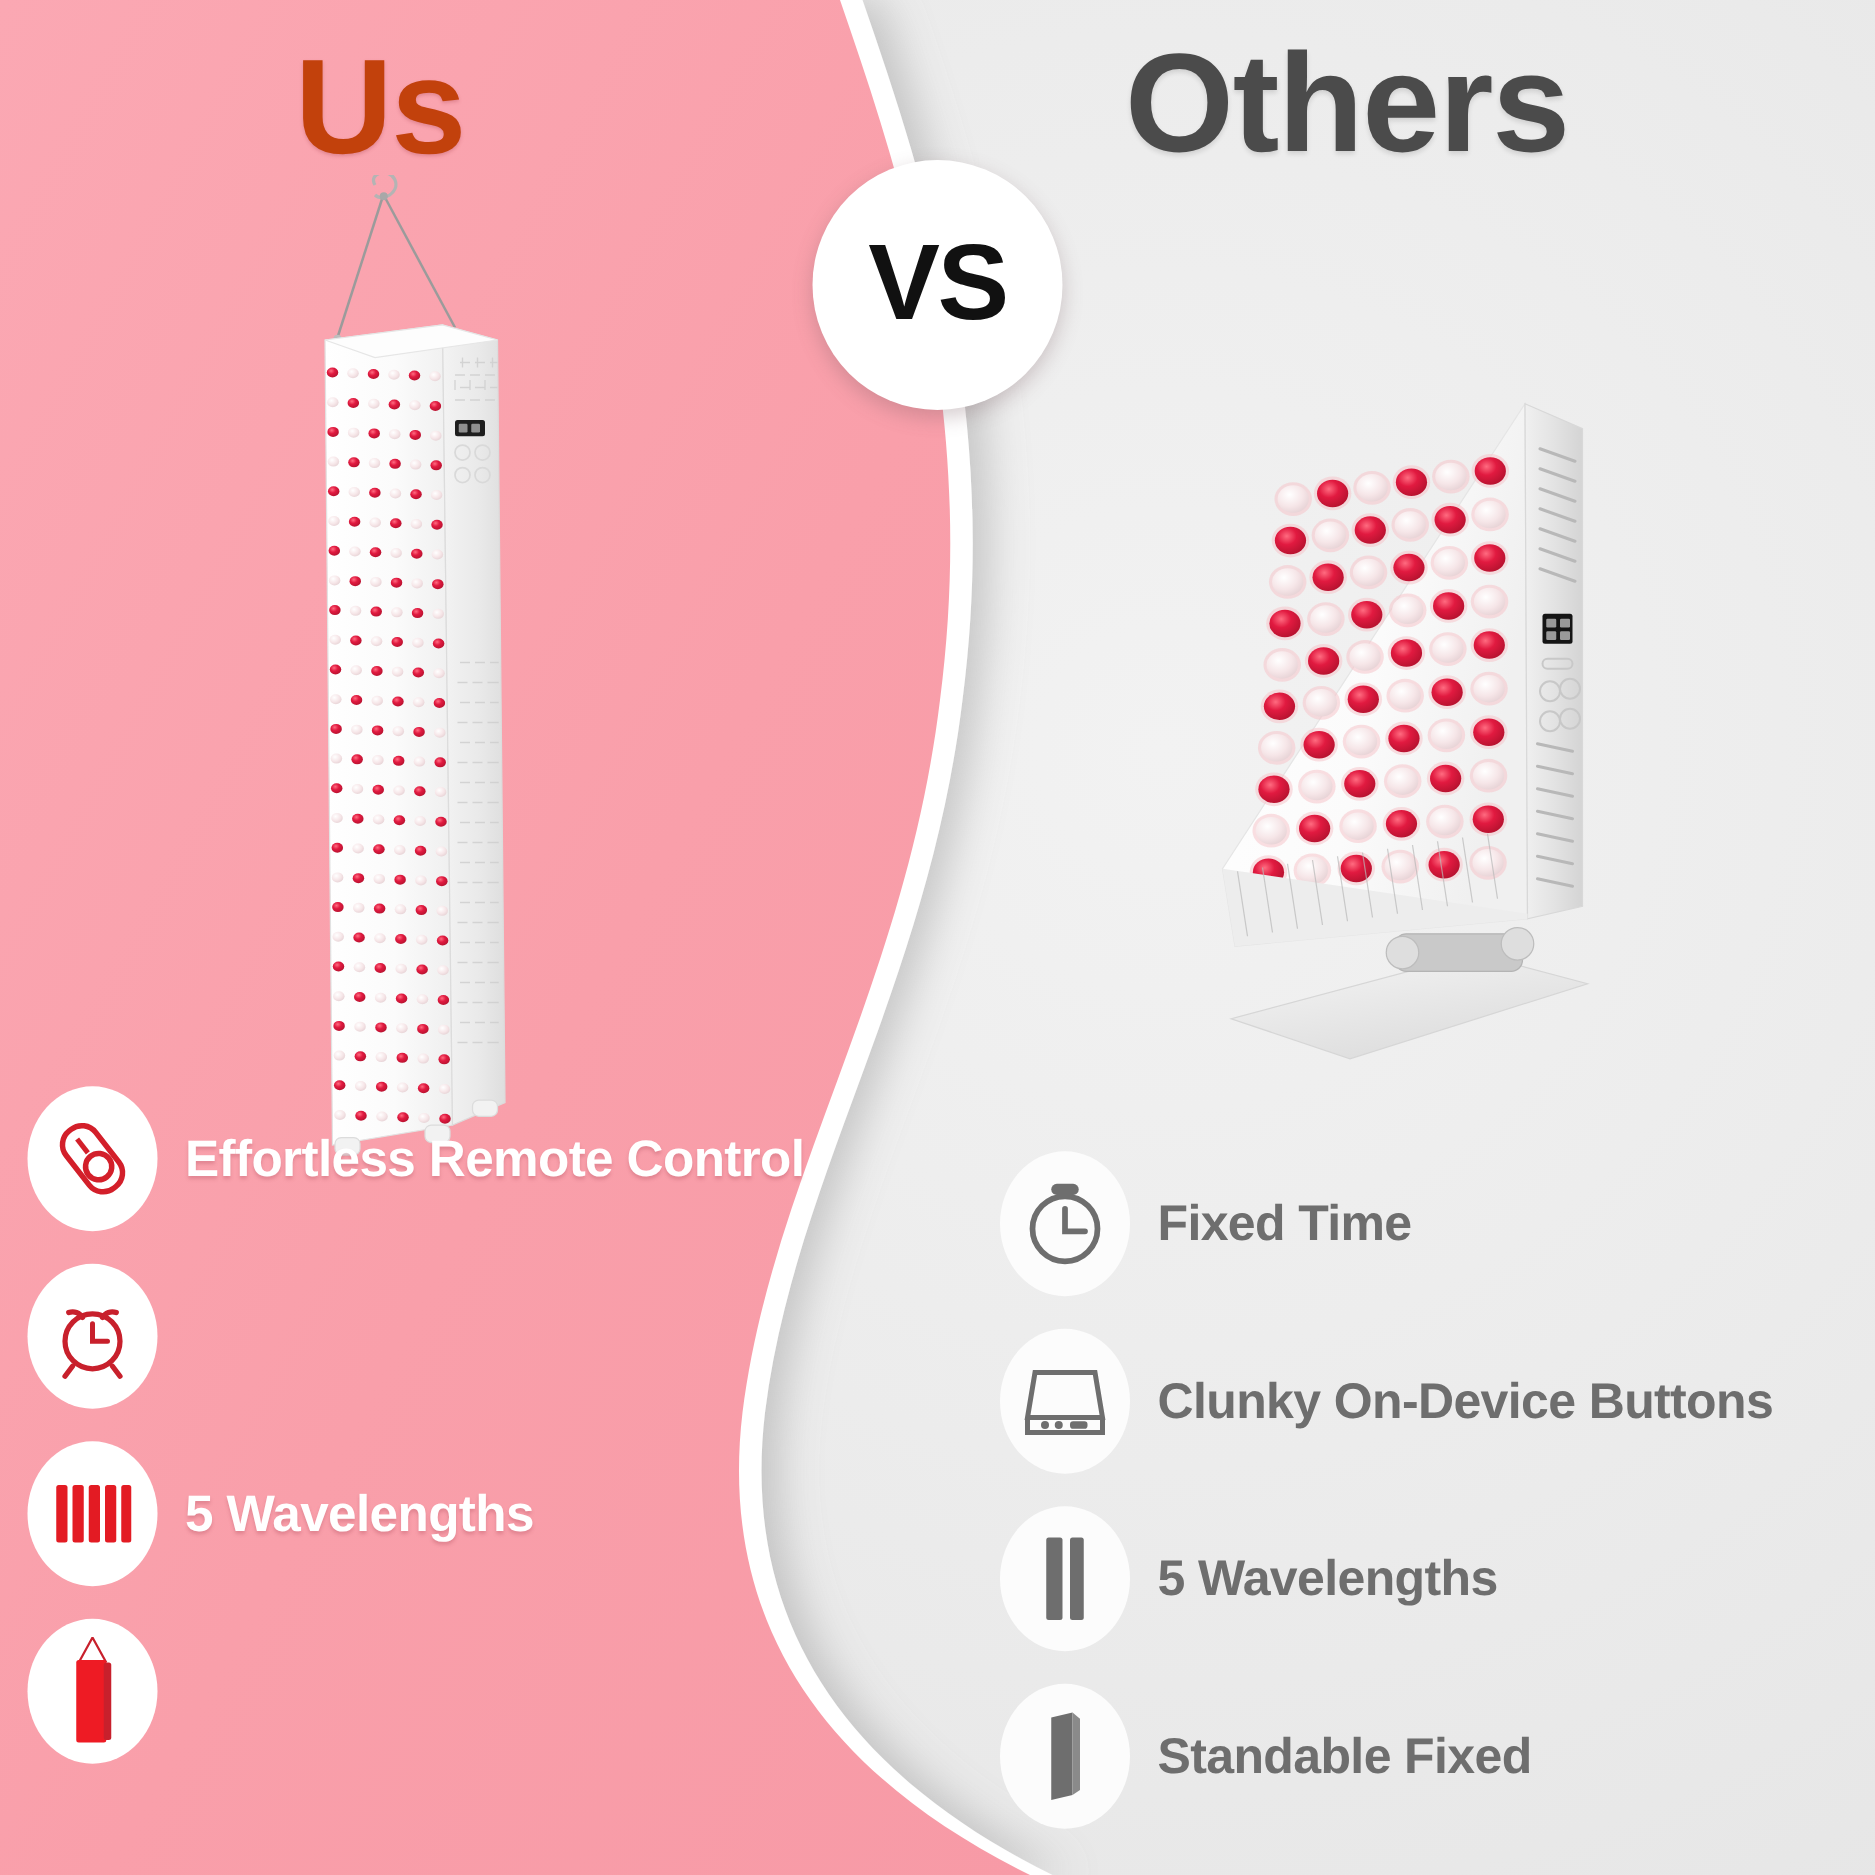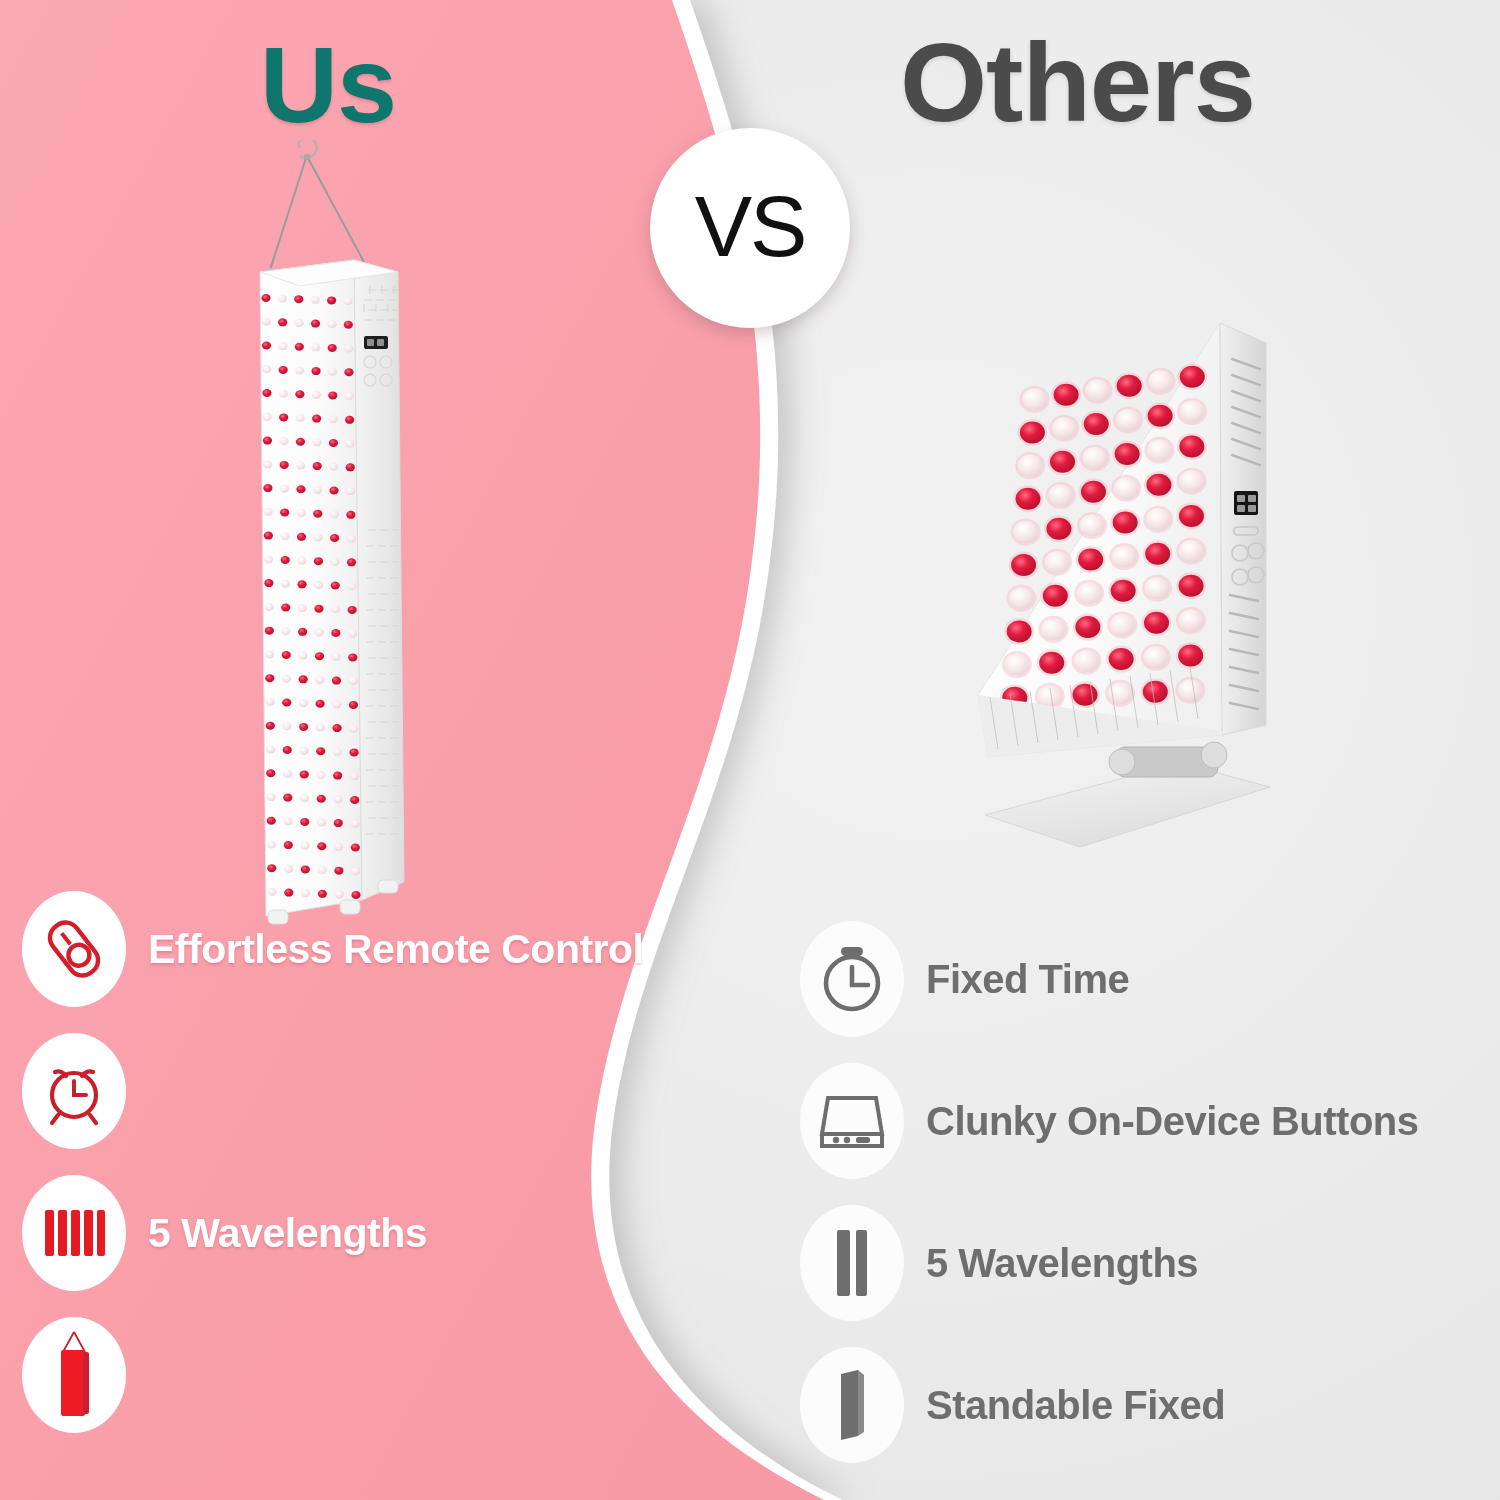--- a/index.html
+++ b/index.html
@@ -7,35 +7,35 @@
 
   #stage{position:relative;width:1500px;height:1500px;overflow:hidden;background:#ededed;}
 
   
   .bg-right{position:absolute;inset:0;
     background:radial-gradient(ellipse at 62% 40%, #f2f2f2 0%, #ececec 45%, #e4e4e4 100%);}
   .bg-left-svg{position:absolute;left:0;top:0;width:1500px;height:1500px;}
 
   
   .title{position:absolute;font-weight:bold;letter-spacing:-1px;white-space:nowrap;}
-  #title-us{left:236px;top:22px;font-size:108px;color:#0f766e;
-             text-shadow:0 2px 3px rgba(150,40,50,.25);margin-left:24px;}
+  #title-us{left:236px;top:22px;font-size:108px;color:#c2410c;
+             text-shadow:0 2px 3px rgba(150,40,50,.25);}
   #title-others{left:880px;top:18px;font-size:112px;color:#4b4b4b;
              text-shadow:0 2px 4px rgba(0,0,0,.12);margin-left:20px;}
 
   
   #vs-badge{position:absolute;left:650px;top:128px;width:200px;height:200px;border-radius:50%;
     background:#fff;display:flex;align-items:center;justify-content:center;
     box-shadow:0 6px 16px rgba(120,90,95,.30);z-index:6;}
-  #vs-badge span{font-size:86px;font-weight:normal;color:#111;letter-spacing:-2px;
+  #vs-badge span{font-size:86px;font-weight:bold;color:#111;letter-spacing:-2px;
     transform:translateY(-2px);}
 
   
   .feat-list{position:absolute;z-index:5;}
-  #feat-left{left:22px;top:878px;width:660px;}
+  #feat-left{left:22px;top:856px;width:660px;}
   #feat-right{left:800px;top:908px;width:660px;}
   .feat-row{display:flex;align-items:center;height:142px;}
   .feat-badge{flex:0 0 auto;width:104px;height:116px;border-radius:50%;
     background:#fff;display:flex;align-items:center;justify-content:center;}
   #feat-right .feat-badge{background:#fcfcfc;}
   .feat-label{margin-left:22px;font-weight:bold;white-space:nowrap;}
   #feat-left .feat-label{color:#ffffff;font-size:41px;
      text-shadow:0 2px 3px rgba(170,70,85,.30);letter-spacing:-.5px;}
   #feat-right .feat-label{color:#6e6e6e;font-size:40px;letter-spacing:-.5px;}
 

